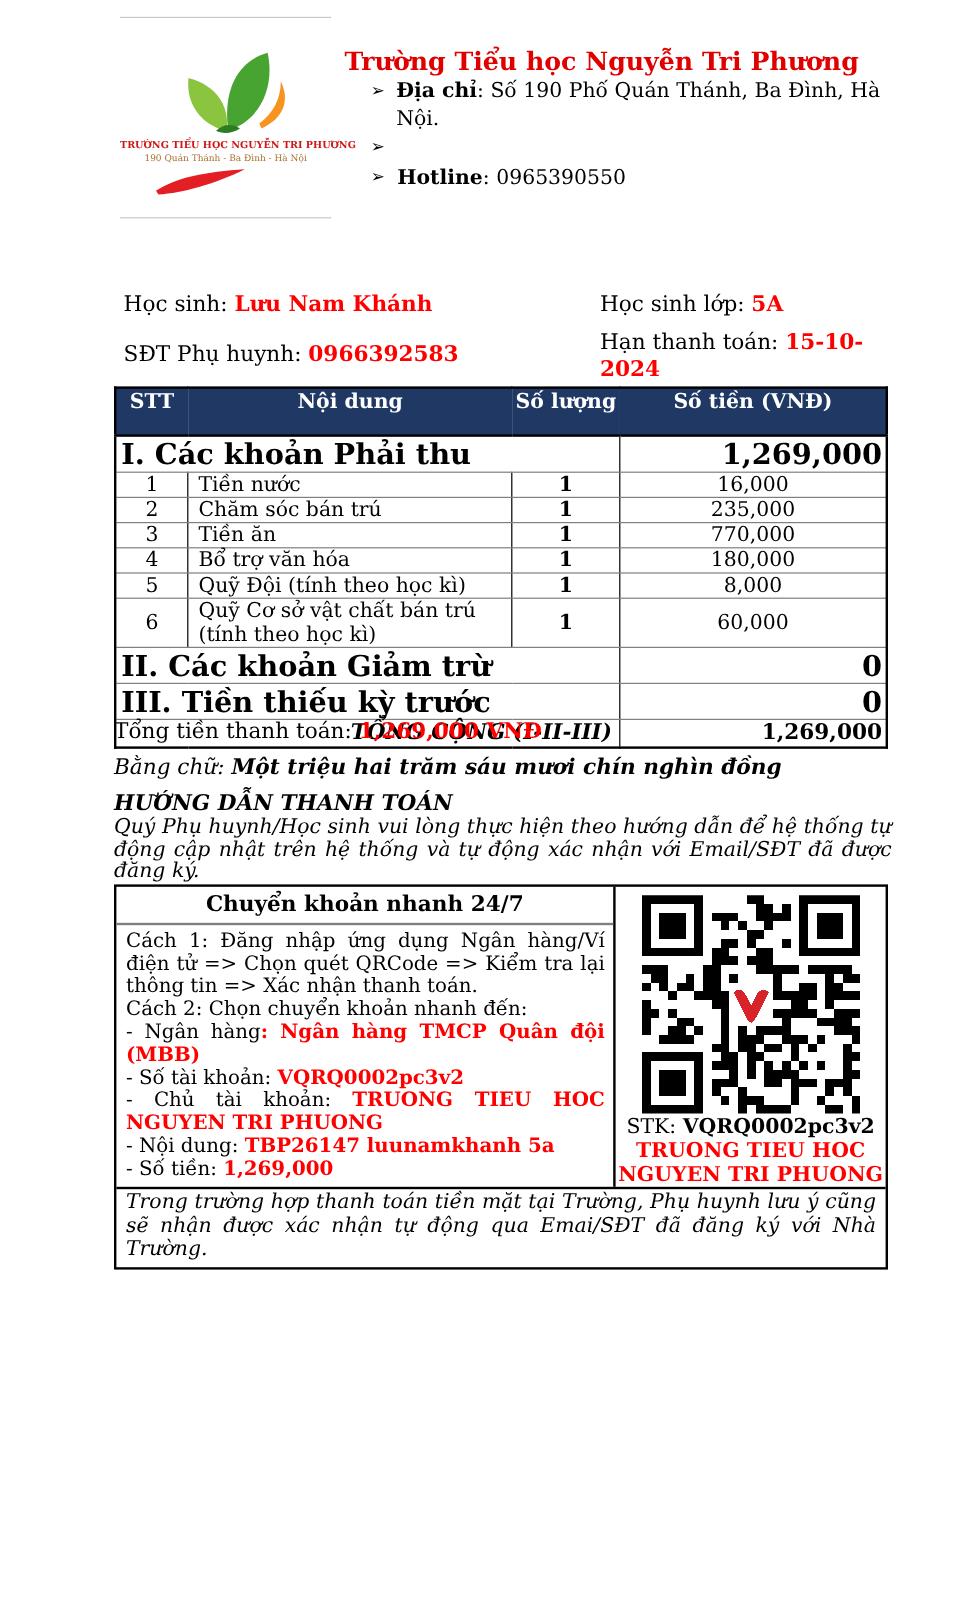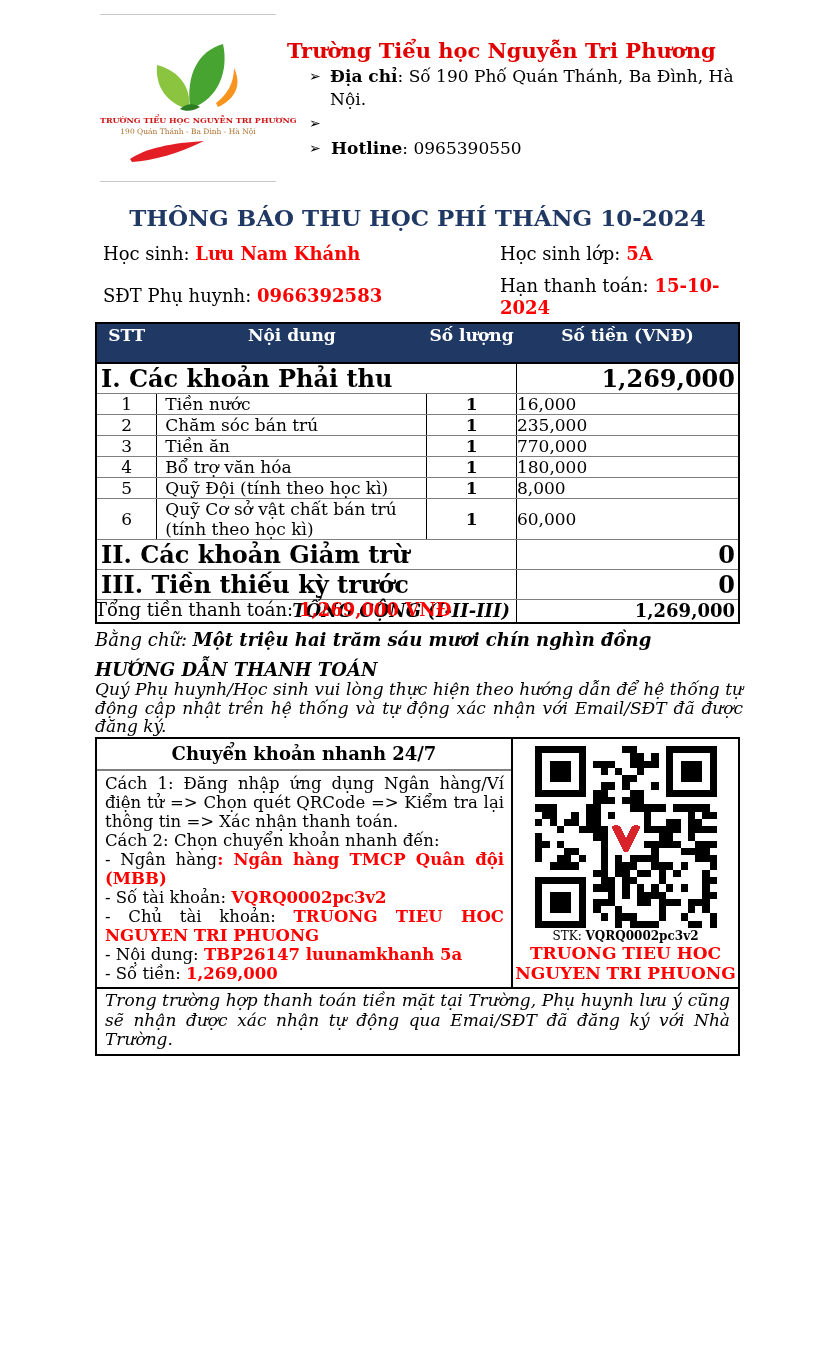--- a/index.html
+++ b/index.html
@@ -46,21 +46,21 @@
   table.fees th, table.fees td { border:1px solid #000; border-top:1px solid #7f7f7f; border-bottom:1px solid #7f7f7f;margin-left:19px; }
   table.fees thead th {
     background:#1f3864; color:#fff; font-weight:bold; height:40px;
     text-align:center; line-height:19px; vertical-align:top; padding-top:2px;
     border-color:#1f3864; border-bottom:2px solid #000;
   }
   .col-no { width:61px; } .col-name { width:271px; } .col-qty { width:90px; } .col-amt { width:223px; }
   td.no  { text-align:center; height:21px; }
   td.nm  { padding-left:8px; }
   td.qty { text-align:center; font-weight:bold; }
-  td.amt { }
+  td.amt { text-align:center; }
   tr.sect td { font-weight:bold; font-size:24px; height:22px; }
   tr.sect td.lbl { padding-left:4px; }
   tr.sect td.amt-r, td.amt-r { text-align:right; padding-right:3px; font-weight:bold; }
   tr.total td { font-weight:bold; font-style:italic; font-size:18px; height:23px; }
   tr.total td.lbl { text-align:right; padding-right:6px; }
   tr.total td.amt-r { font-style:normal; }
   
   .summary { position:absolute; left:95px; top:599px; width:648px; font-size:18px; }
   .sum-line1 { margin-bottom:9px; }
   .sum-line2 { font-style:italic; margin-bottom:9px; }
@@ -75,21 +75,21 @@
   .pay-main { display:flex;border-radius:25px; }
   .pay-left { width:416px; border-right:2px solid #000; }
   .pay-left-head {
     text-align:center; font-weight:bold; font-size:18px; line-height:23px;
     padding:3px 0 4px 0; border-bottom:2px solid #7f7f7f;
   }
   .pay-left-body { padding:3px 7px 4px 8px; line-height:19px; text-align:justify; }
   .pay-left-body b { font-weight:normal; }
   .pay-right { flex:1; text-align:center; padding-top:7px; }
   .qr-svg { display:block; margin:0 auto; background:#fff; }
-  .stk-line { font-size:12px; margin-top:1px; }
+  .stk-line { font-size:17px; margin-top:1px; }
   .stk-line b { font-weight:bold; }
   .holder-line { color:#ff0000; font-weight:bold; font-size:17px; line-height:20px; }
   .pay-foot { border-top:2px solid #000; padding:2px 8px 4px 8px; }
   .pay-note { font-style:italic; font-size:17px; line-height:19.5px; text-align:justify; }
   .pay-hotline { font-size:17px; line-height:20px; }
   .pay-hotline b { font-weight:bold; }
 </style>
 </head>
 <body>
 
@@ -117,21 +117,20 @@
     </div>
     <div class="contact-line">
       <span class="bullet">➢</span>
     </div>
     <div class="contact-line">
       <span class="bullet">➢</span>
       <span><b>Hotline</b><span>: 0965390550</span></span>
     </div>
   </div>
 
-  <div class="doc-title">THÔNG BÁO THU HỌC PHÍ THÁNG 10-2024</div>
 
   <div class="info">
     <div class="cell c1"><span>Học sinh: </span><span class="red-b">Lưu Nam Khánh</span></div>
     <div class="cell c2"><span>Học sinh lớp: </span><span class="red-b">5A</span></div>
     <div class="cell c3"><span>SĐT Phụ huynh: </span><span class="red-b">0966392583</span></div>
     <div class="cell c4"><span>Hạn thanh toán: </span><span class="red-b">15-10-2024</span></div>
   </div>
 
   <table class="fees">
     <thead>

